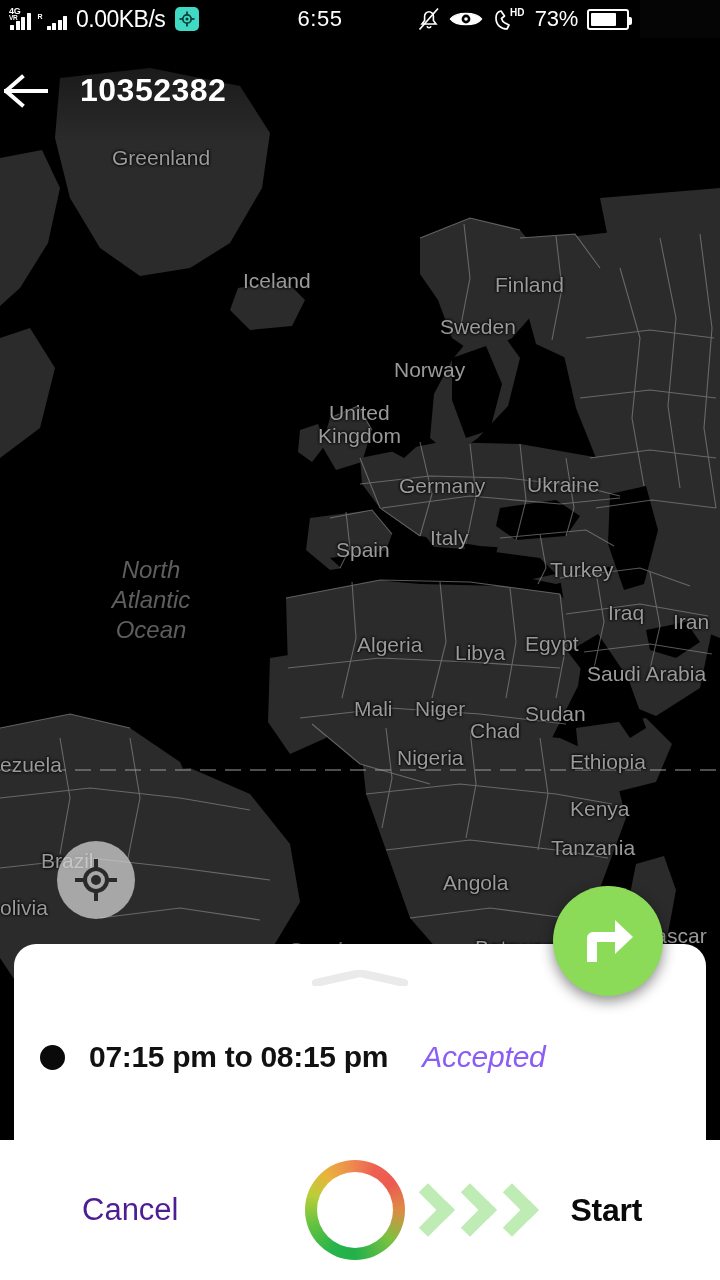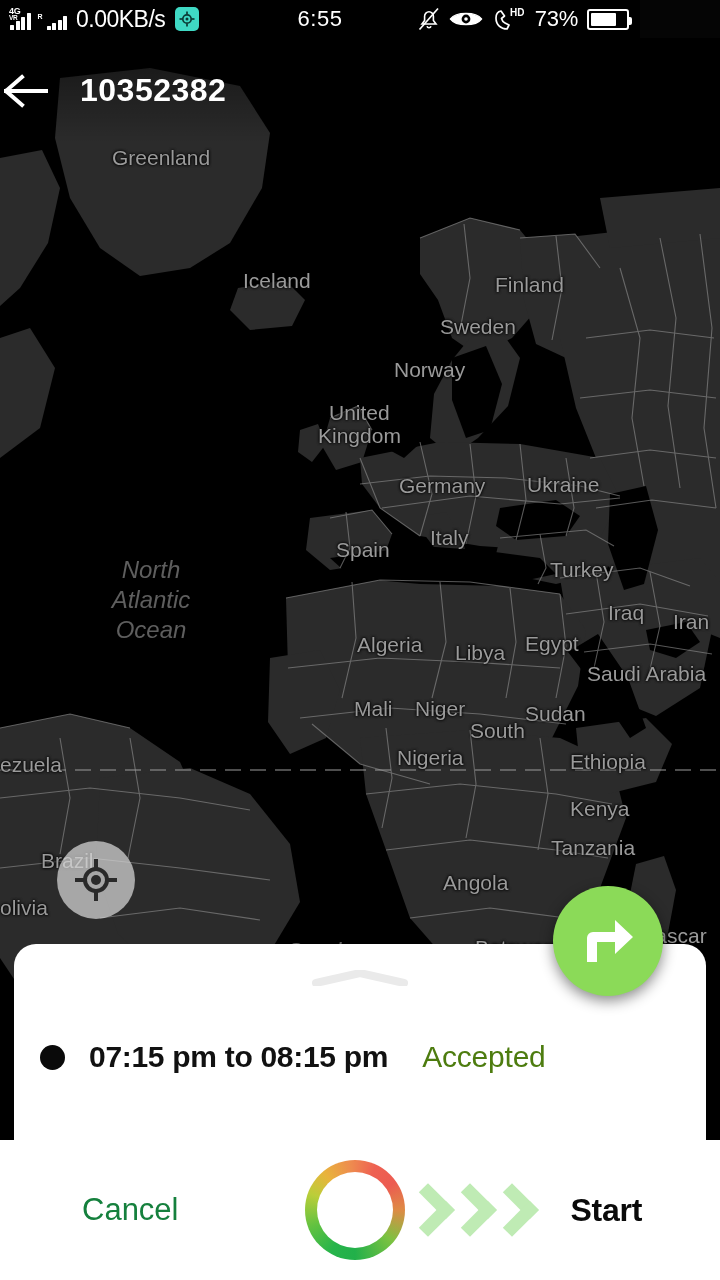--- a/index.html
+++ b/index.html
@@ -155,22 +155,22 @@
   }
   #trip-bullet {
     width:25px; height:25px; border-radius:50%;
     background:#0a0a0a; flex:none;
   }
   #trip-time {
     font-size:30px; font-weight:bold; color:#111;
     margin-left:24px; letter-spacing:-0.3px;
   }
   #trip-status {
-    font-size:30px; color:#4d7c0f;
-    margin-left:34px; letter-spacing:-0.2px;
+    font-size:30px; color:#8b5cf6;
+    margin-left:34px; letter-spacing:-0.2px;font-style:italic;
   }
   #trip-address {
     position:absolute; left:78px; top:1139px;
     width:620px;
     font-size:29px; color:#b6b6b6;
     line-height:41px;
     letter-spacing:-0.2px;
     z-index:36;
     pointer-events:none;
   }
@@ -179,21 +179,21 @@
   #action-bar {
     position:absolute; left:0; top:1140px;
     width:720px; height:140px;
     background:#fff;
     display:flex; align-items:center;
     z-index:45;
   }
   #cancel-button {
     position:absolute; left:82px; top:50%;
     transform:translateY(-50%);
-    font-size:31px; color:#15803d;
+    font-size:31px; color:#4c1d95;
     cursor:pointer;
   }
   #slide-track {
     position:absolute; left:305px; top:50%;
     transform:translateY(-50%);
     display:flex; align-items:center;
   }
   #slide-knob {
     width:100px; height:100px; border-radius:50%;
     background:conic-gradient(from 180deg,
@@ -361,21 +361,21 @@
         <div class="map-label" style="left: 550px; top: 520px;">Turkey</div>
         <div class="map-label" style="left: 608px; top: 563px;">Iraq</div>
         <div class="map-label" style="left: 673px; top: 572px;">Iran</div>
         <div class="map-label" style="left: 357px; top: 595px;">Algeria</div>
         <div class="map-label" style="left: 455px; top: 603px;">Libya</div>
         <div class="map-label" style="left: 525px; top: 594px;">Egypt</div>
         <div class="map-label" style="left: 587px; top: 624px;">Saudi Arabia</div>
         <div class="map-label" style="left: 354px; top: 659px;">Mali</div>
         <div class="map-label" style="left: 415px; top: 659px;">Niger</div>
         <div class="map-label" style="left: 525px; top: 664px;">Sudan</div>
-        <div class="map-label" style="left: 470px; top: 681px;">South</div>
+        <div class="map-label" style="left: 470px; top: 681px;">Chad</div>
         <div class="map-label" style="left: 397px; top: 708px;">Nigeria</div>
         <div class="map-label" style="left: 570px; top: 712px;">Ethiopia</div>
         <div class="map-label" style="left: 0px; top: 715px;">ezuela</div>
         <div class="map-label" style="left: 570px; top: 759px;">Kenya</div>
         <div class="map-label" style="left: 551px; top: 798px;">Tanzania</div>
         <div class="map-label" style="left: 41px; top: 811px;">Brazil</div>
         <div class="map-label" style="left: 443px; top: 833px;">Angola</div>
         <div class="map-label" style="left: 0px; top: 858px;">olivia</div>
         <div class="map-label" style="left: 632px; top: 886px;">agascar</div>
         <div class="map-label" style="left: 475px; top: 898px;">Botswana</div>

